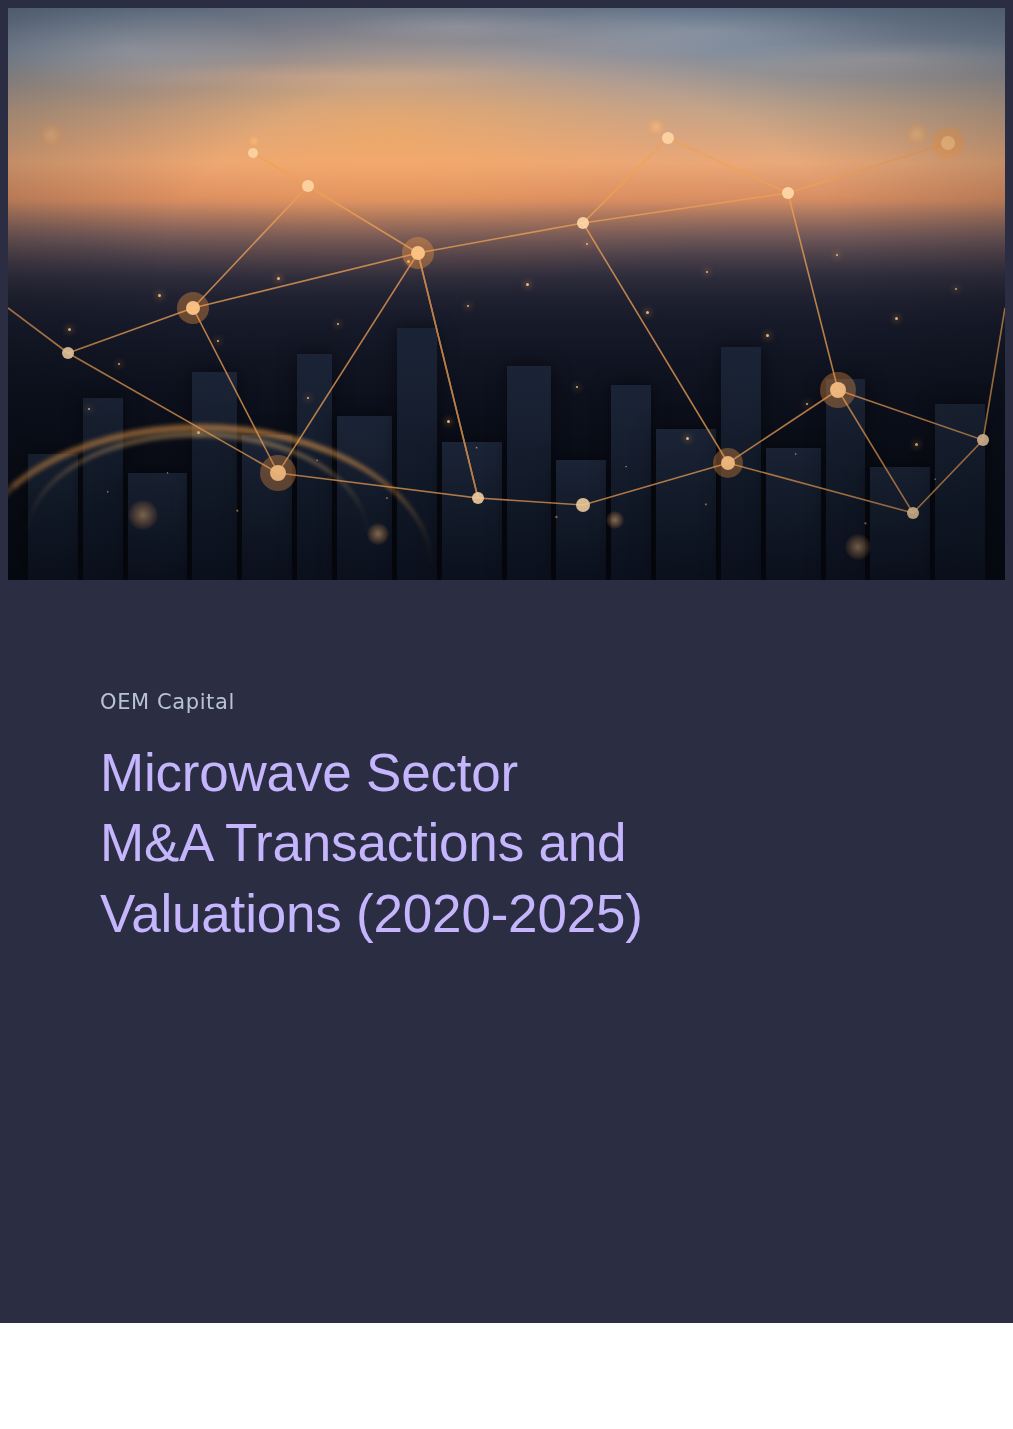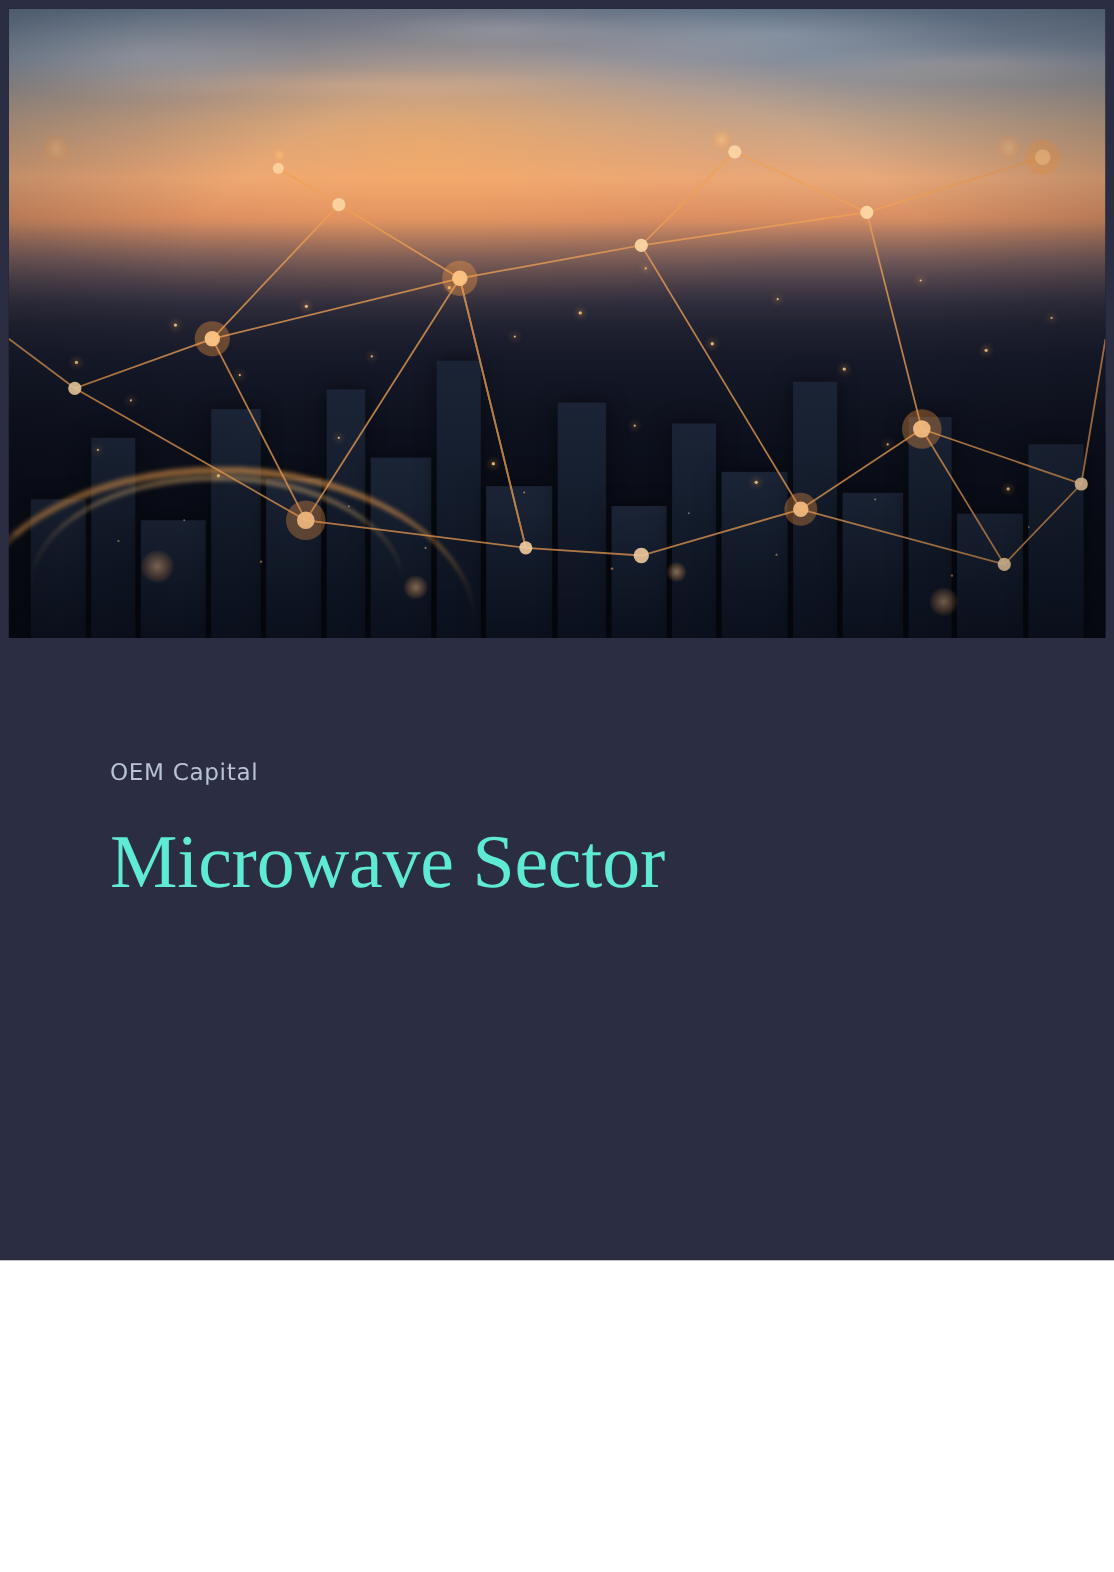--- a/index.html
+++ b/index.html
@@ -6,21 +6,21 @@
     margin: 0;
     padding: 0;
     background: #ffffff;
   }
   body {
     font-family: "DejaVu Sans", sans-serif;
   }
   .page {
     position: relative;
     width: 1013px;
-    height: 1146px;
+    height: 1323px;
     background: #2b2e42;
     overflow: hidden;
   }
 
   
   .hero {
     position: absolute;
     left: 8px;
     top: 8px;
     width: 997px;
@@ -148,26 +148,26 @@
     width: 760px;
   }
   .eyebrow {
     color: #b9c3d6;
     font-size: 21px;
     letter-spacing: 0.6px;
     margin: 0 0 24px 0;
     font-family: "DejaVu Sans", sans-serif;
   }
   .main-title {
-    color: #5eead4;
-    font-size: 69px;
+    color: #c4b5fd;
+    font-size: 53px;
     line-height: 1.33;
     font-weight: 400;
     margin: 0;
-    font-family: Liberation Serif, serif;
+    font-family: Liberation Sans, sans-serif;
     letter-spacing: -0.2px;
   }
   .main-title .ln {
     display: block;
     white-space: nowrap;
   }
   .subtitle {
     color: #e7eaf1;
     font-size: 22px;
     margin: 52px 0 0 0;
@@ -292,16 +292,18 @@
       </g>
     </svg>
 
     <div class="vignette"></div>
   </div>
 
   <div class="title-block">
     <p class="eyebrow">OEM Capital</p>
     <h1 class="main-title">
       <span class="ln">Microwave Sector</span>
+      <span class="ln">M&amp;A Transactions and</span>
+      <span class="ln">Valuations (2020-2025)</span>
     </h1>
   </div>
 
 </div>
 
 </body></html>

